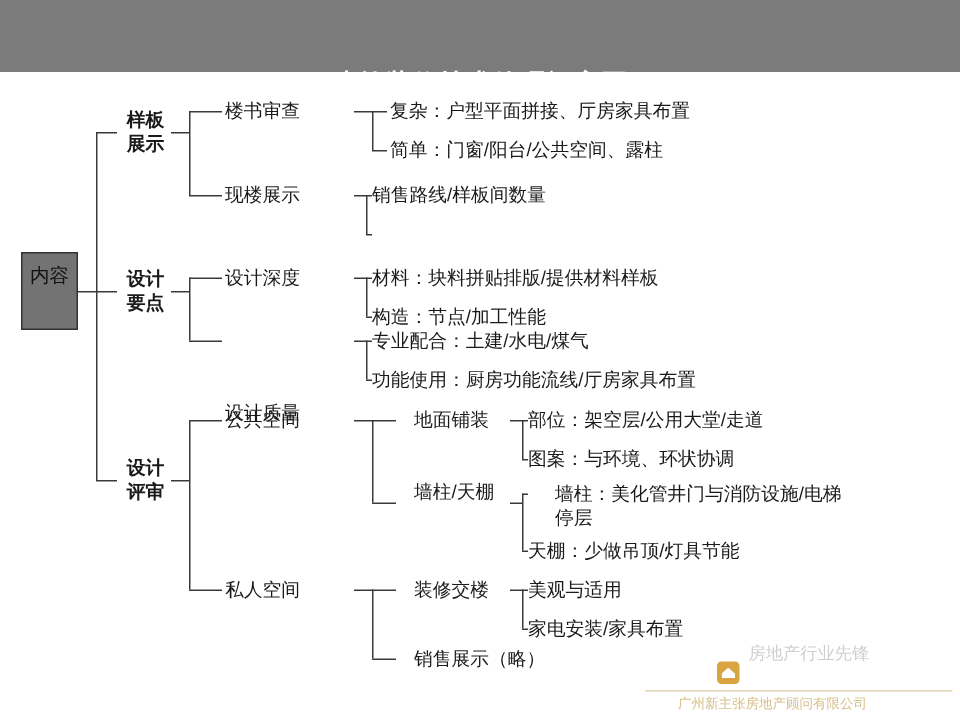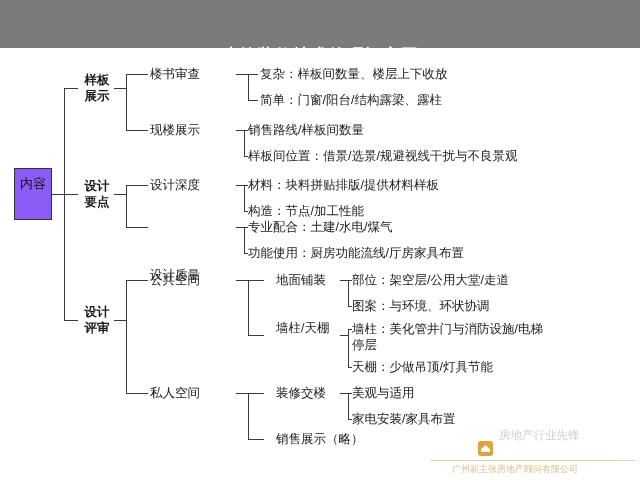--- a/index.html
+++ b/index.html
@@ -47,21 +47,21 @@
     white-space: nowrap;
     line-height: 16px;
   }
   .node.two-line { white-space: normal; }
   .node.bold { font-weight: bold; }
 
   
   .root-box {
     position: absolute;
     border: 1.5px solid #333;
-    background: #8b5cf6;
+    background: #737373;
     box-sizing: border-box;
     text-align: center;
     font-size: 13px;
     line-height: 17px;
     color: #111;
     padding-top: 6px;
   }
 
   
   .ln {
@@ -133,29 +133,28 @@
   <div class="ln h" style="left:126px; top:74px;  width:22px;"></div>
   <div class="ln h" style="left:126px; top:130px; width:22px;"></div>
 
   <div class="node" style="left:150px; top:66px;">楼书审查</div>
   <div class="node" style="left:150px; top:122px;">现楼展示</div>
 
   <div class="ln h" style="left:236px; top:74px; width:12px;"></div>
   <div class="ln v" style="left:248px; top:74px; height:26px;"></div>
   <div class="ln h" style="left:248px; top:74px;  width:10px;"></div>
   <div class="ln h" style="left:248px; top:100px; width:10px;"></div>
-  <div class="node" style="left:260px; top:66px;">复杂：样板间数量、楼层上下收放</div>
-  <div class="node" style="left:260px; top:92px;">简单：门窗/阳台/结构露梁、露柱</div>
+  <div class="node" style="left:260px; top:66px;">复杂：户型平面拼接、厅房家具布置</div>
+  <div class="node" style="left:260px; top:92px;">简单：门窗/阳台/公共空间、露柱</div>
 
   <div class="ln h" style="left:236px; top:130px; width:8px;"></div>
   <div class="ln v" style="left:244px; top:130px; height:26px;"></div>
   <div class="ln h" style="left:244px; top:130px; width:4px;"></div>
   <div class="ln h" style="left:244px; top:156px; width:4px;"></div>
   <div class="node" style="left:248px; top:122px;">销售路线/样板间数量</div>
-  <div class="node" style="left:248px; top:148px;">样板间位置：借景/选景/规避视线干扰与不良景观</div>
 
   <div class="node two-line bold" style="left:80px; top:178px; width:34px; text-align:center;">
     <div style="white-space:pre-line;">设计
 要点</div>
   </div>
   <div class="ln h" style="left:114px; top:194px; width:12px;"></div>
   <div class="ln v" style="left:126px; top:185px; height:42px;"></div>
   <div class="ln h" style="left:126px; top:185px; width:22px;"></div>
   <div class="ln h" style="left:126px; top:227px; width:22px;"></div>
 
@@ -200,21 +199,21 @@
   <div class="ln v" style="left:348px; top:280px; height:26px;"></div>
   <div class="ln h" style="left:348px; top:280px; width:4px;"></div>
   <div class="ln h" style="left:348px; top:306px; width:4px;"></div>
   <div class="node" style="left:352px; top:272px;">部位：架空层/公用大堂/走道</div>
   <div class="node" style="left:352px; top:298px;">图案：与环境、环状协调</div>
 
   <div class="ln h" style="left:340px; top:335px; width:8px;"></div>
   <div class="ln v" style="left:348px; top:329px; height:38px;"></div>
   <div class="ln h" style="left:348px; top:329px; width:4px;"></div>
   <div class="ln h" style="left:348px; top:367px; width:4px;"></div>
-  <div class="node two-line" style="left:352px; top:321px; width:200px;">墙柱：美化管井门与消防设施/电梯停层</div>
+  <div class="node two-line" style="left:370px; top:321px; width:200px;">墙柱：美化管井门与消防设施/电梯停层</div>
   <div class="node" style="left:352px; top:359px;">天棚：少做吊顶/灯具节能</div>
 
   <div class="ln h" style="left:236px; top:393px; width:12px;"></div>
   <div class="ln v" style="left:248px; top:393px; height:46px;"></div>
   <div class="ln h" style="left:248px; top:393px; width:16px;"></div>
   <div class="ln h" style="left:248px; top:439px; width:16px;"></div>
 
   <div class="node" style="left:276px; top:385px;">装修交楼</div>
   <div class="node" style="left:276px; top:431px;">销售展示（略）</div>
 

